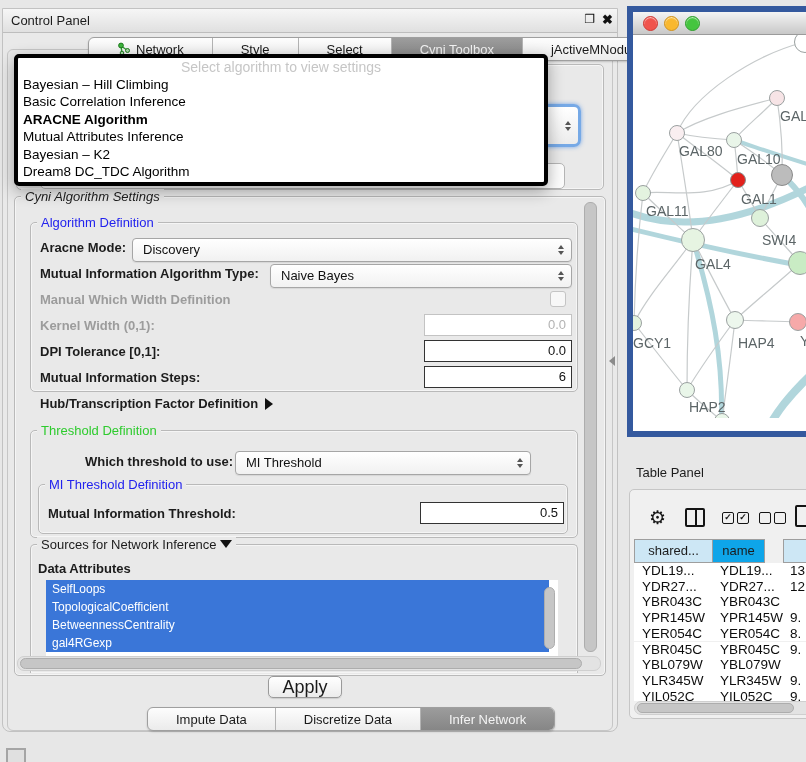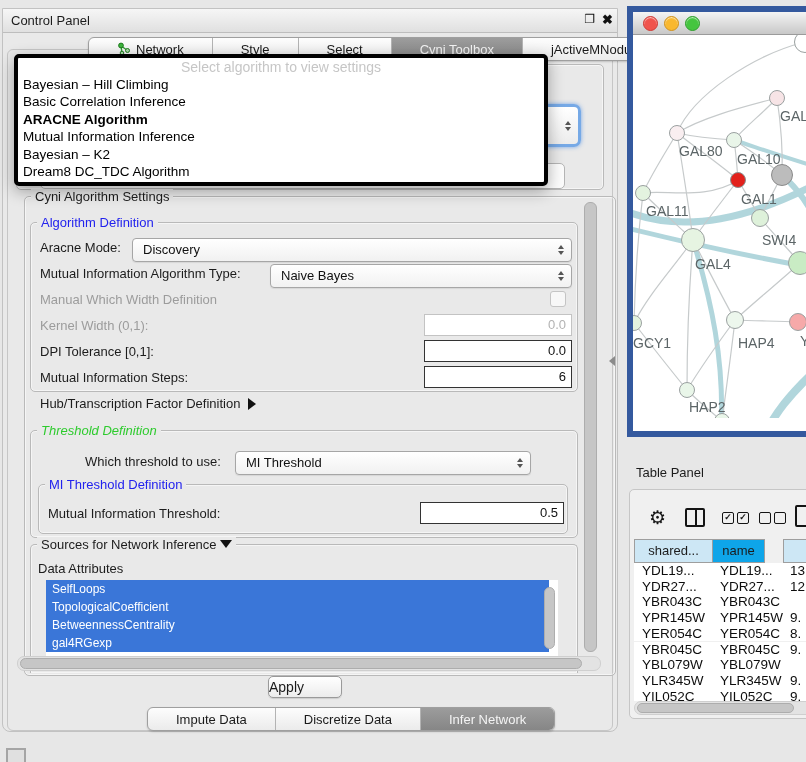--- a/index.html
+++ b/index.html
@@ -30,21 +30,21 @@
   .pop-ph{height:18px;text-align:center;color:#c6c6c6;font-size:14px;line-height:18px;}
   .pop-item{height:17.4px;line-height:17.4px;padding-left:5px;font-size:13.5px;color:#000;}
   .pop-item.bold{font-weight:bold;}
   
   .group{position:absolute;border:1px solid #b9b9b9;border-radius:5px;
        box-shadow:inset 0 0 0 1px rgba(255,255,255,.55);}
   .gtitle{position:absolute;top:-8px;left:6px;background:#e9e9e9;padding:0 4px;
        font-size:13px;white-space:nowrap;color:#1c1c1c;}
   .gtitle.blue{color:#2222ee;}
   .gtitle.green{color:#2ecb2e;}
-  .lbl{position:absolute;font-size:13px;font-weight:normal;color:#1c1c1c;white-space:nowrap;}
+  .lbl{position:absolute;font-size:13px;font-weight:bold;color:#1c1c1c;white-space:nowrap;}
   .lbl.dis{color:#9c9c9c;}
   .combo{position:absolute;background:linear-gradient(#ffffff,#f1f1f1);
        border:1px solid #a6a6a6;border-radius:4px;font-size:13px;color:#111;
        padding-left:10px;box-shadow:0 1px 1px rgba(0,0,0,.08);}
   .combo .ctext{line-height:22px;}
   .spin{position:absolute;right:7px;top:50%;transform:translateY(-50%);
        display:flex;flex-direction:column;gap:2px;}
   .spin .up{width:0;height:0;border-left:3.5px solid transparent;
        border-right:3.5px solid transparent;border-bottom:4.5px solid #555;}
   .spin .dn{width:0;height:0;border-left:3.5px solid transparent;
@@ -57,22 +57,22 @@
   .arrow-r{display:inline-block;width:0;height:0;border-top:6px solid transparent;
        border-bottom:6px solid transparent;border-left:8px solid #111;vertical-align:-2px;}
   .arrow-d{display:inline-block;width:0;height:0;border-left:6px solid transparent;
        border-right:6px solid transparent;border-top:8px solid #111;vertical-align:1px;}
   .list{position:absolute;background:#fff;overflow:hidden;}
   .litem{height:18px;line-height:18px;background:#3a76d8;color:#fff;font-size:12px;
        padding-left:6px;width:497px;}
   .sb-v{position:absolute;background:#c6c6c6;border:1px solid #adadad;border-radius:6px;}
   .sb-track{position:absolute;background:#e3e3e3;border:1px solid #cfcfcf;border-radius:7px;}
   .btn{position:absolute;background:linear-gradient(#ffffff,#ececec);
-       border:1px solid #9a9a9a;border-radius:5px;font-size:14px;color:#1a1a1a;
-       box-shadow:0 1px 1px rgba(0,0,0,.12);}
+       border:1px solid #9a9a9a;border-radius:5px;font-size:18px;color:#1a1a1a;
+       text-align:center;box-shadow:0 1px 1px rgba(0,0,0,.12);}
   .mini-btn{position:absolute;left:6px;top:748px;width:16px;height:14px;
        border:2px solid #a5a5a5;background:#e0e0e0;}
   
   .netwin{position:absolute;left:627px;top:6px;width:190px;height:419px;
        border:6px solid #34599e;background:#fff;}
   .net-titlebar{position:absolute;left:0;top:0;width:100%;height:23px;
        background:linear-gradient(#f4f4f4,#c8c8c8);border-bottom:1px solid #9b9b9b;
        display:flex;align-items:center;gap:6px;padding-left:10px;box-sizing:border-box;}
   .tl{width:13px;height:13px;border-radius:50%;box-shadow:inset 0 1px 1px rgba(255,255,255,.7);}
   .tl.red{background:#f0544c;border:1px solid #ce3a34;}
@@ -148,26 +148,26 @@
         <span class="dn"></span>
       </span>
   </div>
   <div style="position:absolute;left:40px;top:163px;width:523px;height:24px;background:#fcfcfc;border:1px solid #b5b5b5;border-radius:5px;"></div>
 
   <div class="popup">
     <div class="pop-ph">Select algorithm to view settings</div>
     <div class="pop-item">Bayesian – Hill Climbing</div>
     <div class="pop-item">Basic Correlation Inference</div>
     <div class="pop-item bold">ARACNE Algorithm</div>
-    <div class="pop-item">Mutual Information Inference</div>
+    <div class="pop-item">Mutual Attributes Inference</div>
     <div class="pop-item">Bayesian – K2</div>
     <div class="pop-item">Dream8 DC_TDC Algorithm</div>
   </div>
 
-  <div class="group" style="left:24px;top:196px;width:590px;height:478px;">
+  <div class="group" style="left:14px;top:196px;width:590px;height:478px;font-style:italic;">
     <span class="gtitle">Cyni Algorithm Settings</span>
   </div>
 
   <div class="group" style="left:30px;top:222px;width:546px;height:168px;">
     <span class="gtitle blue">Algorithm Definition</span>
   </div>
   <span class="lbl" style="left:40px;top:240px;">Aracne Mode:</span>
   <div class="combo" style="left:132px;top:238px;width:428px;height:22px;">
     <span class="ctext">Discovery</span>
     <span class="spin">
@@ -190,21 +190,21 @@
   <span class="lbl" style="left:40px;top:344px;">DPI Tolerance [0,1]:</span>
   <div class="field" style="left:424px;top:340px;width:136px;height:20px;">0.0</div>
   <span class="lbl" style="left:40px;top:370px;">Mutual Information Steps:</span>
   <div class="field" style="left:424px;top:366px;width:136px;height:20px;">6</div>
 
   <span class="lbl" style="left:40px;top:396px;">
     <span>Hub/Transcription Factor Definition</span>
     &nbsp;<span class="arrow-r"></span>
   </span>
 
-  <div class="group" style="left:30px;top:430px;width:546px;height:106px;font-style:italic;">
+  <div class="group" style="left:30px;top:430px;width:546px;height:106px;">
     <span class="gtitle green">Threshold Definition</span>
   </div>
   <span class="lbl" style="left:85px;top:454px;">Which threshold to use:</span>
   <div class="combo" style="left:235px;top:451px;width:284px;height:22px;">
     <span class="ctext">MI Threshold</span>
     <span class="spin">
         <span class="up"></span>
         <span class="dn"></span>
       </span>
   </div>

